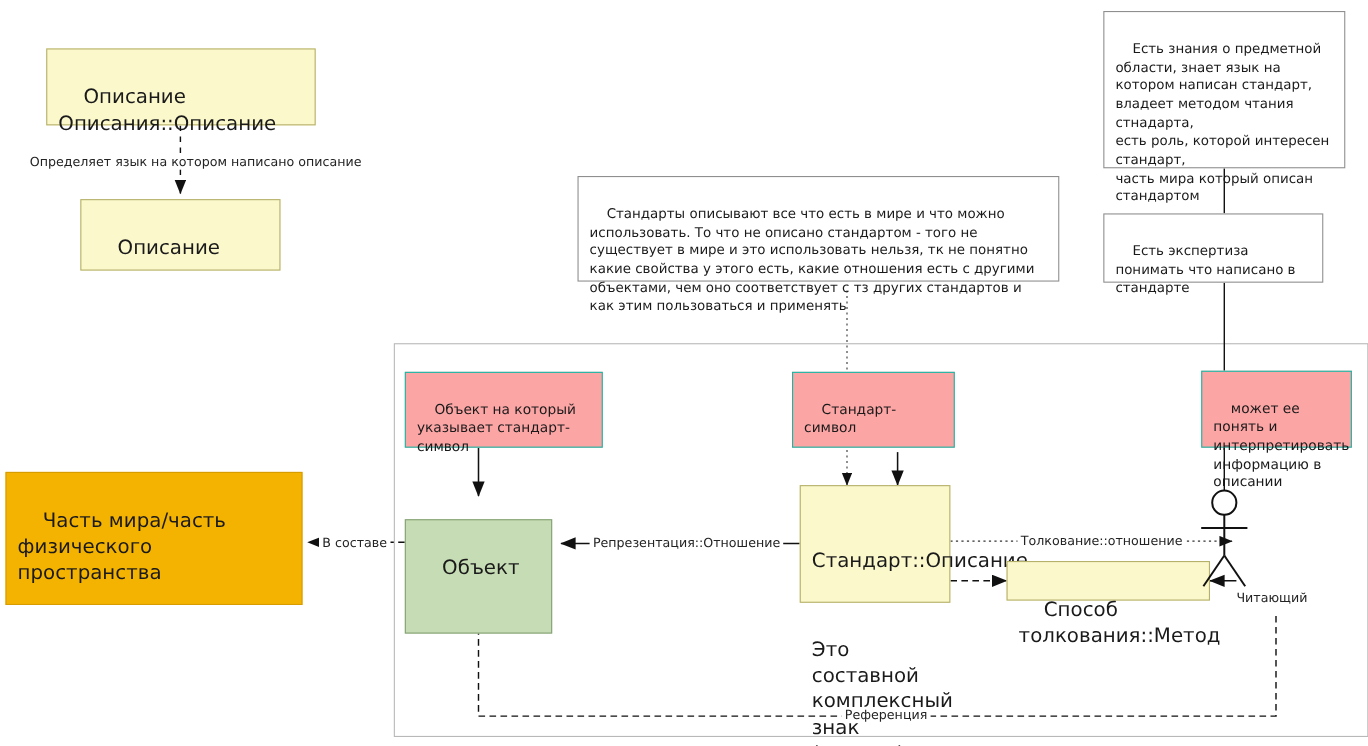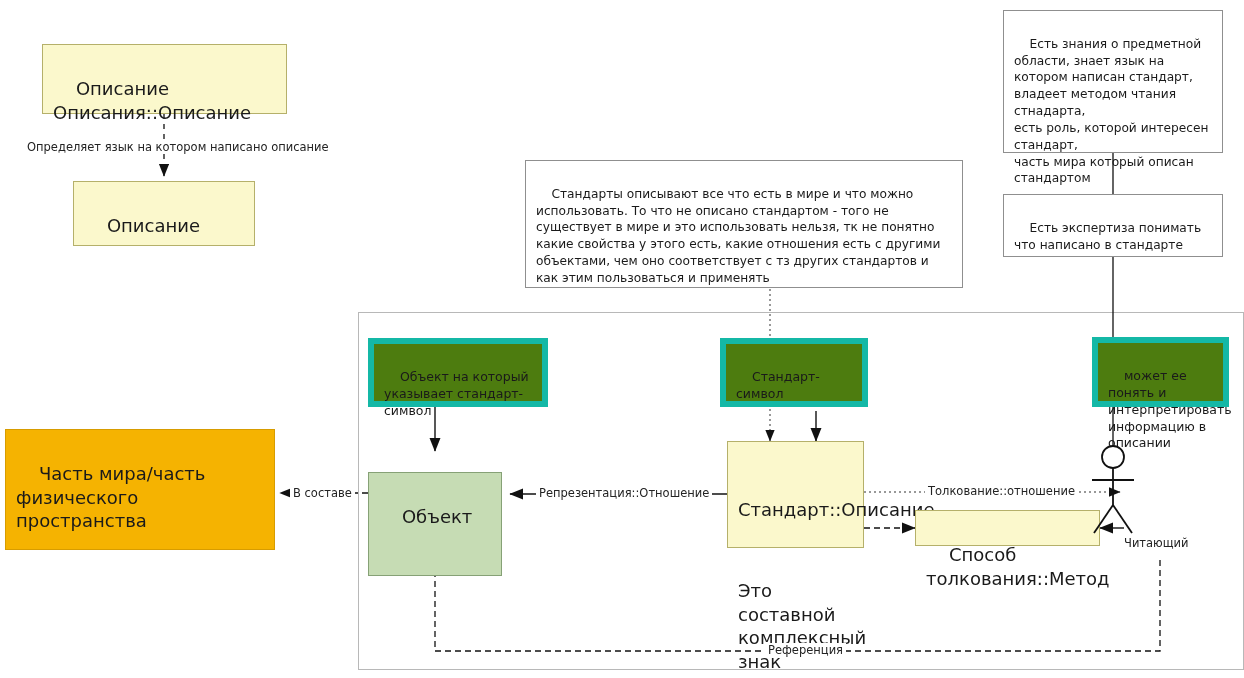--- a/index.html
+++ b/index.html
@@ -27,22 +27,22 @@
   .note{
     background:#ffffff;
     border:1px solid #8f8f8f;
     font-size:12.2px;
     line-height:1.38;
     padding:8px 10px;
     box-sizing:border-box;
     white-space:pre-wrap;
   }
   .plainbox{
-    background:#4d7c0f;
-    border:6px solid #14b8a6;
+    background:#fca5a5;
+    border:1px solid #14b8a6;
     font-size:12.5px;
     line-height:1.35;
     padding:8px 10px;
     box-sizing:border-box;
     white-space:pre-wrap;
   }
   .frame{
     position:absolute;
     border:1px solid #b8b8b8;
     background:transparent;
@@ -137,32 +137,32 @@
   </div>
 
   <div class="edge-label" style="left:24px;top:140px;">
     <span>Определяет язык на котором написано описание</span>
   </div>
 
   <div class="node box yellow" style="left:73px;top:181px;width:182px;height:65px;">
     <span>Описание</span>
   </div>
 
-  <div class="node note" style="left:525px;top:160px;width:438px;height:128px;">
+  <div class="node note" style="left:525px;top:160px;width:438px;height:96px;">
     <span>Стандарты описывают все что есть в мире и что можно использовать. То что не описано стандартом - того не существует в мире и это использовать нельзя, тк не понятно какие свойства у этого есть, какие отношения есть с другими объектами, чем оно соответствует с тз других стандартов и как этим пользоваться и применять</span>
   </div>
 
   <div class="node note" style="left:1003px;top:10px;width:220px;height:143px;">
     <span>Есть знания о предметной области, знает язык на котором написан стандарт,
 владеет методом чтания стнадарта,
 есть роль, которой интересен стандарт,
 часть мира который описан стандартом</span>
   </div>
 
-  <div class="node note" style="left:1003px;top:194px;width:220px;height:63px;">
+  <div class="node note" style="left:1003px;top:194px;width:200px;height:63px;">
     <span>Есть экспертиза понимать что написано в стандарте</span>
   </div>
 
   <div class="node plainbox" style="left:1092px;top:337px;width:137px;height:70px;">
     <span>может ее понять и интерпретировать информацию в описании</span>
   </div>
 
   <div class="node plainbox" style="left:368px;top:338px;width:180px;height:69px;">
     <span>Объект на который указывает стандарт-символ</span>
   </div>

